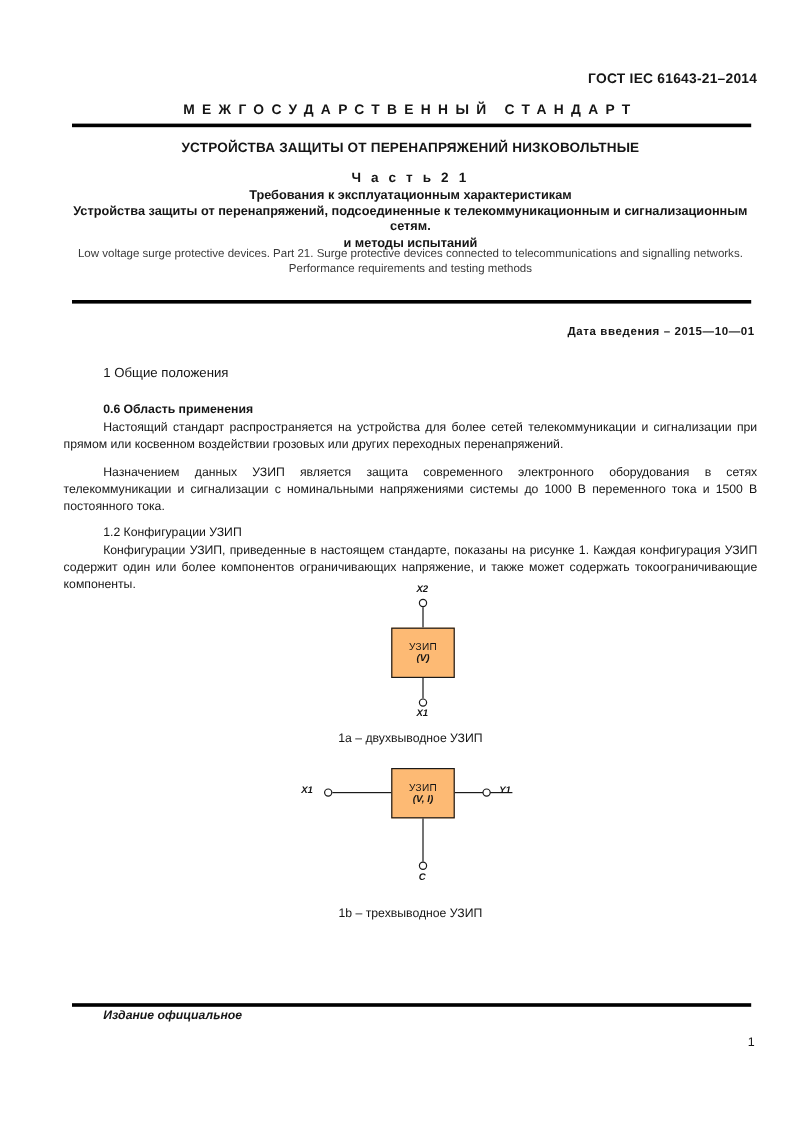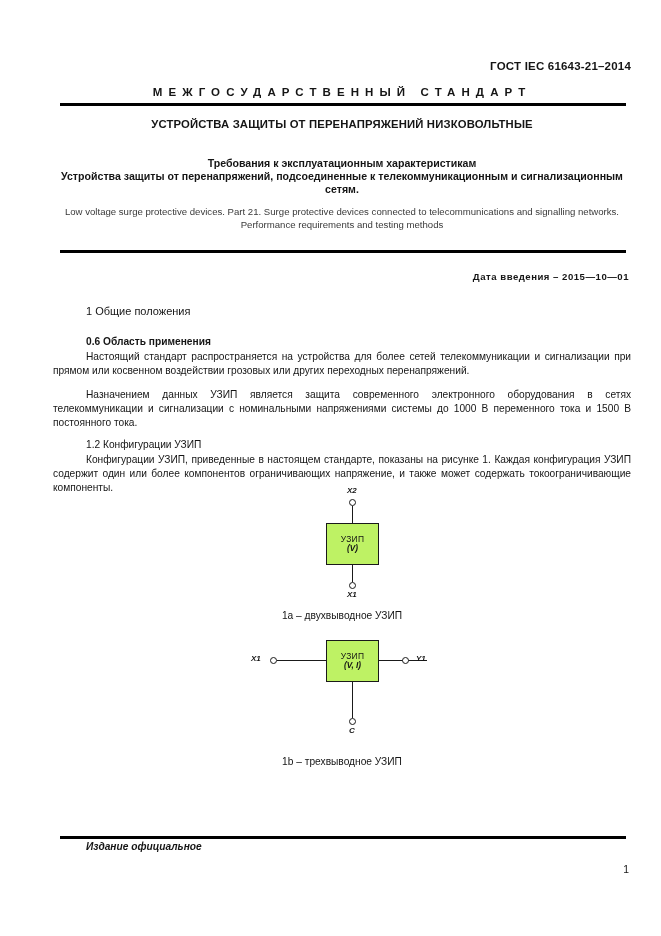--- a/index.html
+++ b/index.html
@@ -181,21 +181,21 @@
   .fig-1b { top: 630px; height: 150px; }
 
   .fig-canvas {
     position: relative;
     width: 578px;
     height: 100%;
   }
   .spd-box {
     position: absolute;
     border: 1.4px solid #1a1a1a;
-    background: #bef264;
+    background: #fdba74;
     display: flex;
     flex-direction: column;
     align-items: center;
     justify-content: center;
     box-sizing: border-box;
   }
   .spd-label {
     font-size: 8.4px;
     font-weight: normal;
     letter-spacing: 0.3px;
@@ -270,23 +270,25 @@
 <body>
 
 <div class="page">
   <div class="content">
 
     <div class="doc-code">ГОСТ IEC 61643-21–2014</div>
     <div class="std-banner">МЕЖГОСУДАРСТВЕННЫЙ СТАНДАРТ</div>
     <div class="rule-top"></div>
 
     <div class="title-main">УСТРОЙСТВА ЗАЩИТЫ ОТ ПЕРЕНАПРЯЖЕНИЙ НИЗКОВОЛЬТНЫЕ</div>
+    <div class="title-part">Ч а с т ь   2 1</div>
     <div class="title-sub">
         <div>Требования к эксплуатационным характеристикам</div>
         <div>Устройства защиты от перенапряжений, подсоединенные к телекоммуникационным и сигнализационным сетям.</div>
+        <div>и методы испытаний</div>
       </div>
     <div class="title-en">Low voltage surge protective devices. Part 21. Surge protective devices connected to telecommunications and signalling networks. Performance requirements and testing methods</div>
     <div class="rule-mid"></div>
 
     <div class="intro-date">Дата введения – 2015—10—01</div>
 
     <div class="sec-h1">1 Общие положения</div>
     <div class="sec-h2-a">0.6 Область применения</div>
     <div class="para-a">Настоящий стандарт распространяется на устройства для более сетей телекоммуникации и сигнализации при прямом или косвенном воздействии грозовых или других переходных перенапряжений.</div>
     <div class="para-b">Назначением данных УЗИП является защита современного электронного оборудования в сетях телекоммуникации и сигнализации с номинальными напряжениями системы до 1000 В переменного тока и 1500 В постоянного тока.</div>

